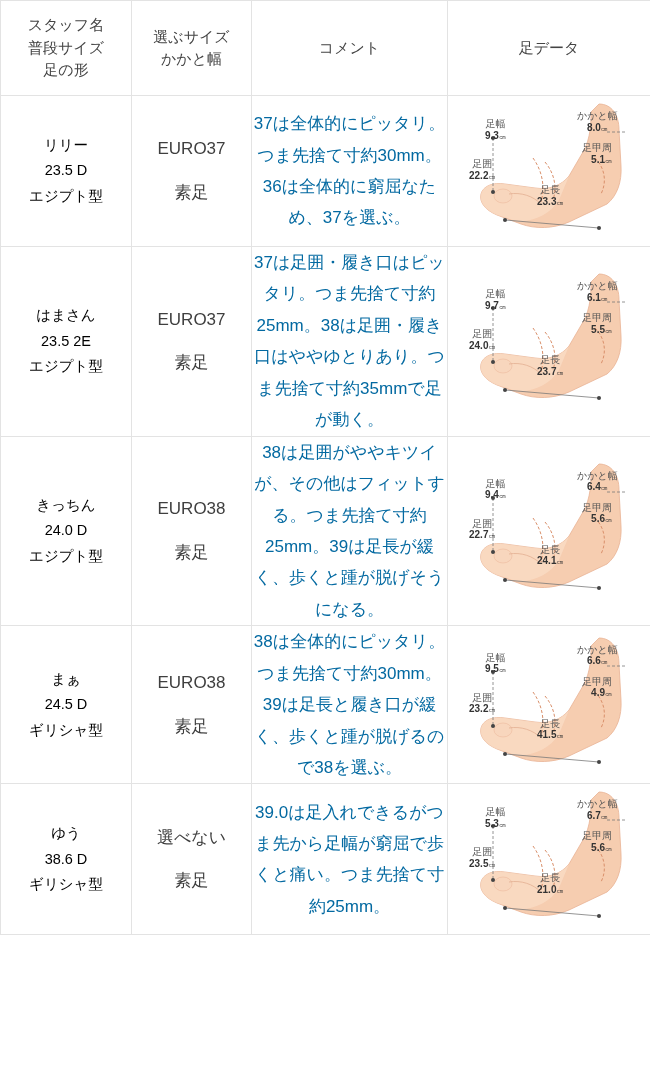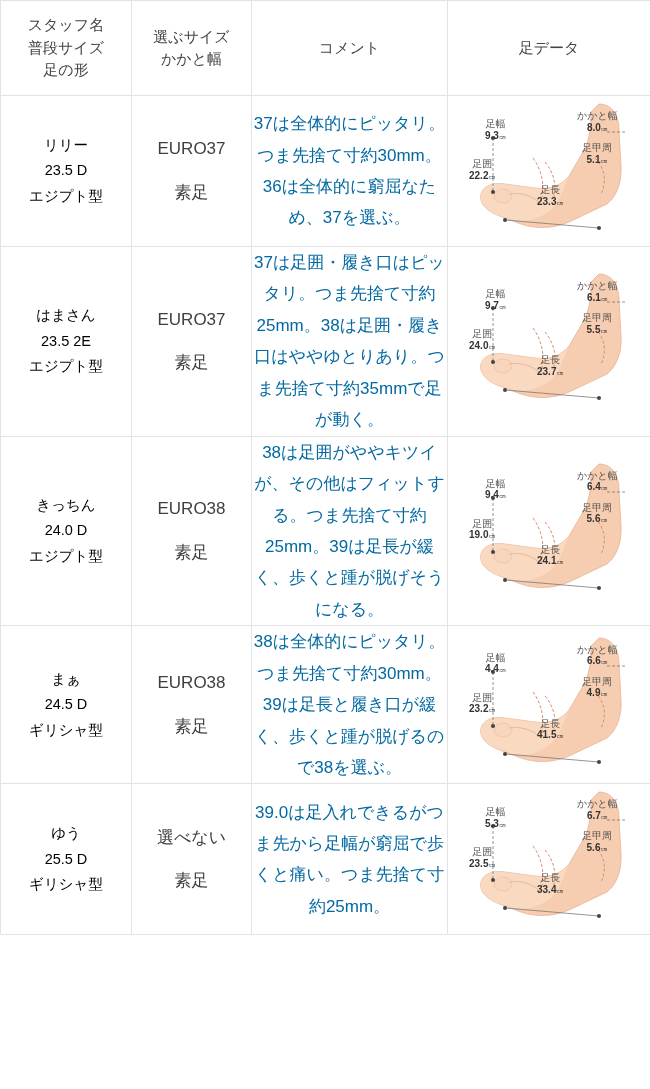--- a/index.html
+++ b/index.html
@@ -92,21 +92,21 @@
     color: #333;
   }
   .meas .val .unit {
     font-weight: normal;
     font-size: 7px;
   }
   
   .m-ashihaba { left: 36px;  top: 22px; }
   .m-ashii    { left: 20px;  top: 62px; }
   .m-kakato   { left: 128px; top: 14px; }
-  .m-koukou   { left: 133px; top: 46px; }
+  .m-koukou   { left: 133px; top: 46px; text-align: right; }
   .m-ashinaga { left: 88px;  top: 88px; }
 </style>
 </head>
 <body>
 
 <table class="size-table">
   <colgroup>
     <col class="c-staff">
       <col class="c-size">
       <col class="c-comment">
@@ -276,21 +276,21 @@
               <circle cx="150" cy="132" r="2" fill="#444"></circle>
               <line x1="158" y1="36" x2="176" y2="36" stroke="#7a7a7a" stroke-width="0.8" stroke-dasharray="3 2"></line>
             </g>
           </svg>
           <div class="meas m-ashihaba">
             <span class="lbl">足幅</span>
             <span class="val"><span>9.4</span><span class="unit">㎝</span></span>
           </div>
           <div class="meas m-ashii">
             <span class="lbl">足囲</span>
-            <span class="val"><span>19.0</span><span class="unit">㎝</span></span>
+            <span class="val"><span>22.7</span><span class="unit">㎝</span></span>
           </div>
           <div class="meas m-kakato">
             <span class="lbl">かかと幅</span>
             <span class="val"><span>6.4</span><span class="unit">㎝</span></span>
           </div>
           <div class="meas m-koukou">
             <span class="lbl">足甲周</span>
             <span class="val"><span>5.6</span><span class="unit">㎝</span></span>
           </div>
           <div class="meas m-ashinaga">
@@ -328,21 +328,21 @@
               <circle cx="44" cy="42" r="2" fill="#444"></circle>
               <circle cx="44" cy="96" r="2" fill="#444"></circle>
               <line x1="56" y1="124" x2="150" y2="132" stroke="#7a7a7a" stroke-width="0.8"></line>
               <circle cx="56" cy="124" r="2" fill="#444"></circle>
               <circle cx="150" cy="132" r="2" fill="#444"></circle>
               <line x1="158" y1="36" x2="176" y2="36" stroke="#7a7a7a" stroke-width="0.8" stroke-dasharray="3 2"></line>
             </g>
           </svg>
           <div class="meas m-ashihaba">
             <span class="lbl">足幅</span>
-            <span class="val"><span>4.4</span><span class="unit">㎝</span></span>
+            <span class="val"><span>9.5</span><span class="unit">㎝</span></span>
           </div>
           <div class="meas m-ashii">
             <span class="lbl">足囲</span>
             <span class="val"><span>23.2</span><span class="unit">㎝</span></span>
           </div>
           <div class="meas m-kakato">
             <span class="lbl">かかと幅</span>
             <span class="val"><span>6.6</span><span class="unit">㎝</span></span>
           </div>
           <div class="meas m-koukou">
@@ -353,21 +353,21 @@
             <span class="lbl">足長</span>
             <span class="val"><span>41.5</span><span class="unit">㎝</span></span>
           </div>
         </div>
       </td>
     </tr>
 
     <tr>
       <td class="staff-cell">
         <span class="hdr-line">ゆう</span>
-        <span class="hdr-line">25.5 D</span>
+        <span class="hdr-line">38.6 D</span>
         <span class="hdr-line">ギリシャ型</span>
       </td>
       <td class="size-cell">
         <span class="hdr-line">選べない</span>
         <span class="size-gap"></span>
         <span class="hdr-line">素足</span>
       </td>
       <td class="comment-cell">39.0は足入れできるがつま先から足幅が窮屈で歩くと痛い。つま先捨て寸約25mm。</td>
       <td class="foot-cell">
         <div class="foot-wrap">
@@ -400,19 +400,19 @@
           <div class="meas m-kakato">
             <span class="lbl">かかと幅</span>
             <span class="val"><span>6.7</span><span class="unit">㎝</span></span>
           </div>
           <div class="meas m-koukou">
             <span class="lbl">足甲周</span>
             <span class="val"><span>5.6</span><span class="unit">㎝</span></span>
           </div>
           <div class="meas m-ashinaga">
             <span class="lbl">足長</span>
-            <span class="val"><span>33.4</span><span class="unit">㎝</span></span>
+            <span class="val"><span>21.0</span><span class="unit">㎝</span></span>
           </div>
         </div>
       </td>
     </tr>
   </tbody>
 </table>
 
 </body></html>

